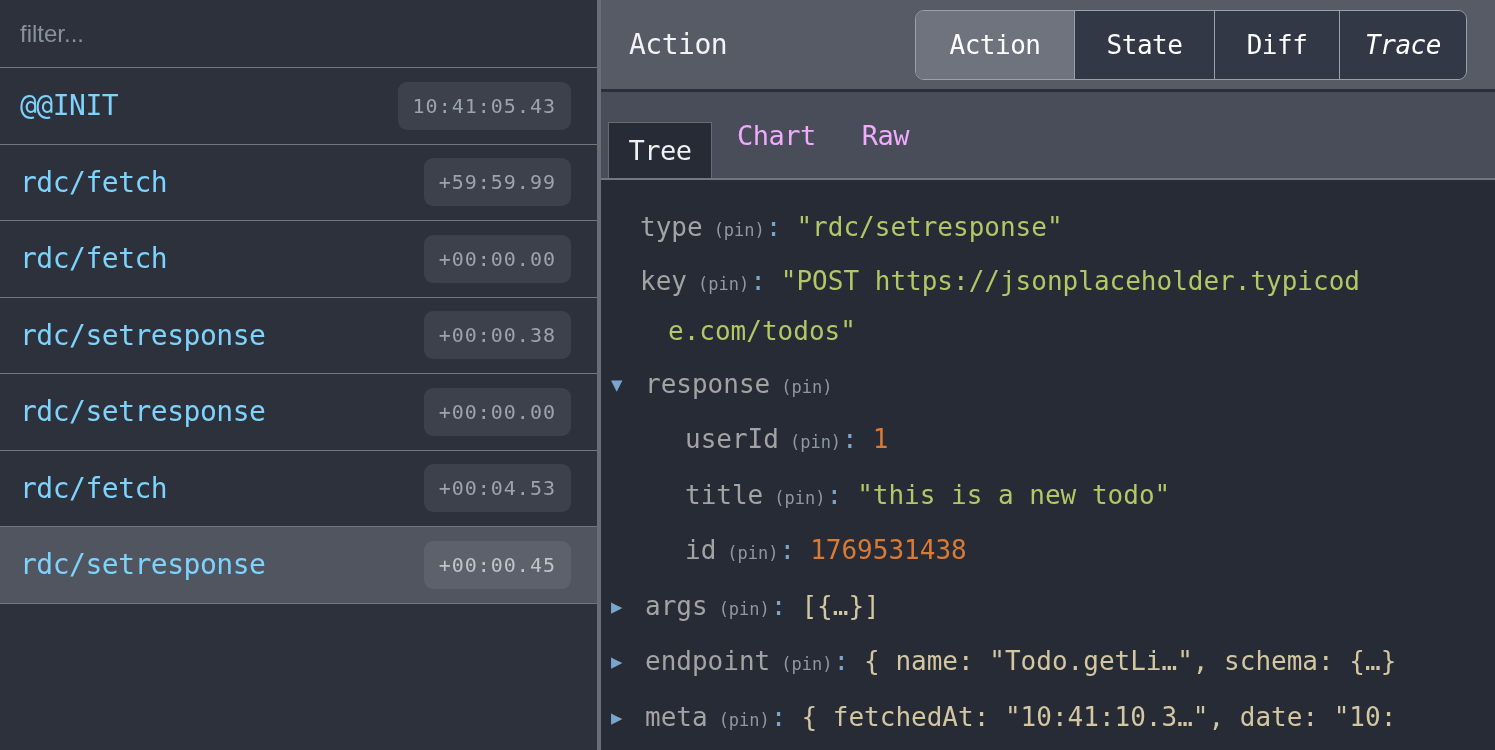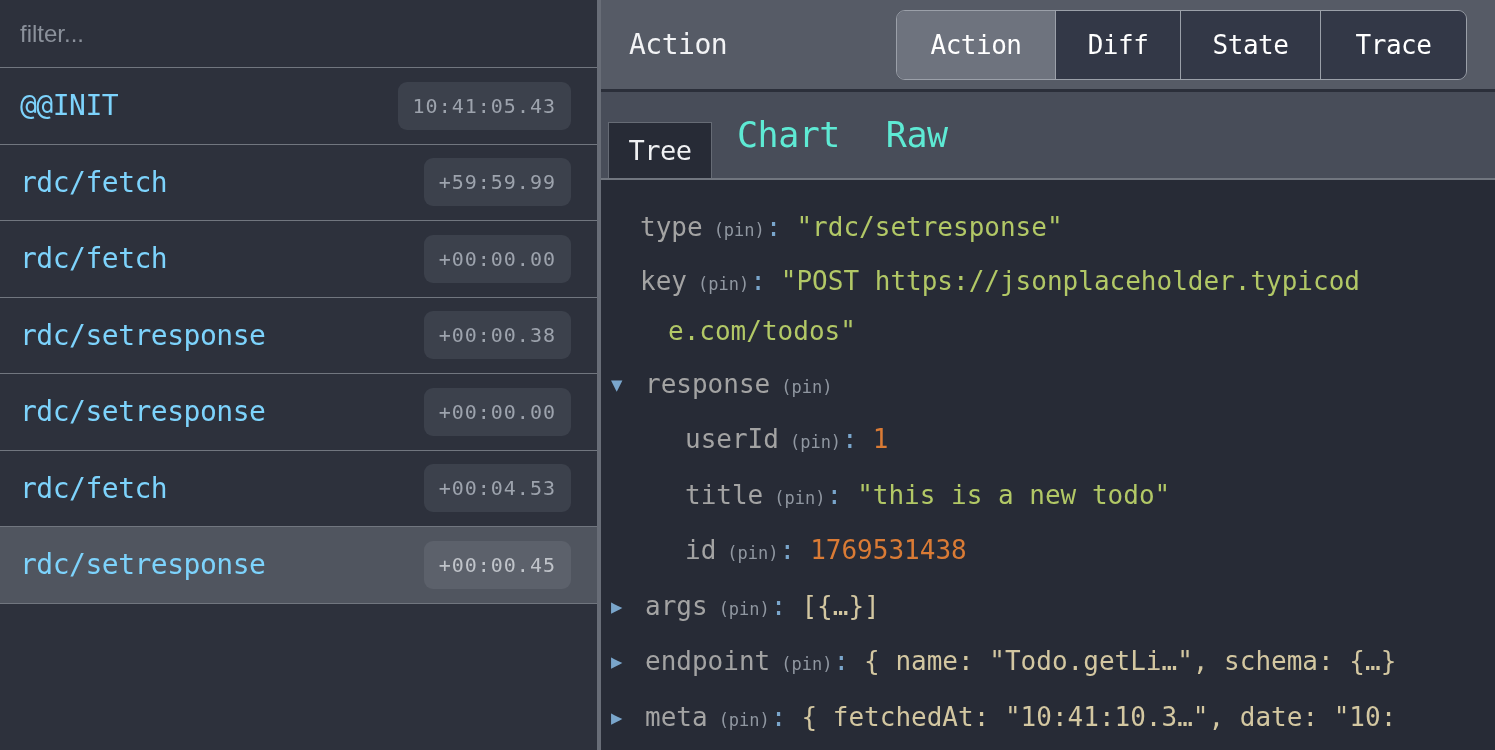--- a/index.html
+++ b/index.html
@@ -62,35 +62,35 @@
     border: 1px solid #9ba0a9; border-radius: 9px; overflow: hidden;
   }
   .tab {
     display: flex; align-items: center; justify-content: center;
     font-size: 26px; color: #ffffff; background: #333847; cursor: pointer;
     letter-spacing: -0.5px;
   }
   .tab + .tab { border-left: 1px solid #9ba0a9; }
   .tab.selected { background: #6e737e; }
   .tab-w1 { width: 158px; } .tab-w2 { width: 140px; }
-  .tab-w3 { width: 125px; } .tab-w4 { width: 146px; }
+  .tab-w3 { width: 125px; } .tab-w4 { width: 127px; font-style: italic; }
 
   .subtab-bar {
     height: 88px; flex: none; background: #484d59;
     border-bottom: 2px solid #71767f;
     position: relative; display: flex; align-items: center;
   }
   .subtab-tree {
     position: absolute; left: 7px; top: 30px; bottom: 0; width: 104px;
     background: #272b36;
     border: 1px solid #666b75; border-bottom: none;
     display: flex; align-items: center; justify-content: center;
     font-size: 27px; color: #f0f1f3; cursor: pointer; letter-spacing: -0.5px;
   }
-  .subtab { font-size: 35px; color: #5eead4; cursor: pointer; letter-spacing: -0.5px; }
+  .subtab { font-size: 27px; color: #f0abfc; cursor: pointer; letter-spacing: -0.5px; }
   .subtab-chart { margin-left: 136px; }
   .subtab-raw { margin-left: 46px; }
 
   
   .tree-content { flex: 1; background: #272b36; padding-top: 20px; overflow: hidden; }
   .trow {
     position: relative; height: 55.5px; line-height: 55.5px;
     white-space: nowrap; overflow: hidden;
     padding-left: 39px; font-size: 26px;
   }
@@ -150,22 +150,22 @@
     <span class="action-time">+00:00.45</span>
   </div>
 </div>
 
 <div class="right-panel">
 
   <div class="inspector-header">
     <span class="inspector-title">Action</span>
     <div class="tab-group">
       <div class="tab tab-w1 selected">Action</div>
+      <div class="tab tab-w2">State</div>
       <div class="tab tab-w3">Diff</div>
-      <div class="tab tab-w2">State</div>
       <div class="tab tab-w4">Trace</div>
     </div>
   </div>
 
   <div class="subtab-bar">
     <div class="subtab-tree">Tree</div>
     <div class="subtab subtab-chart">Chart</div>
     <div class="subtab subtab-raw">Raw</div>
   </div>
 

